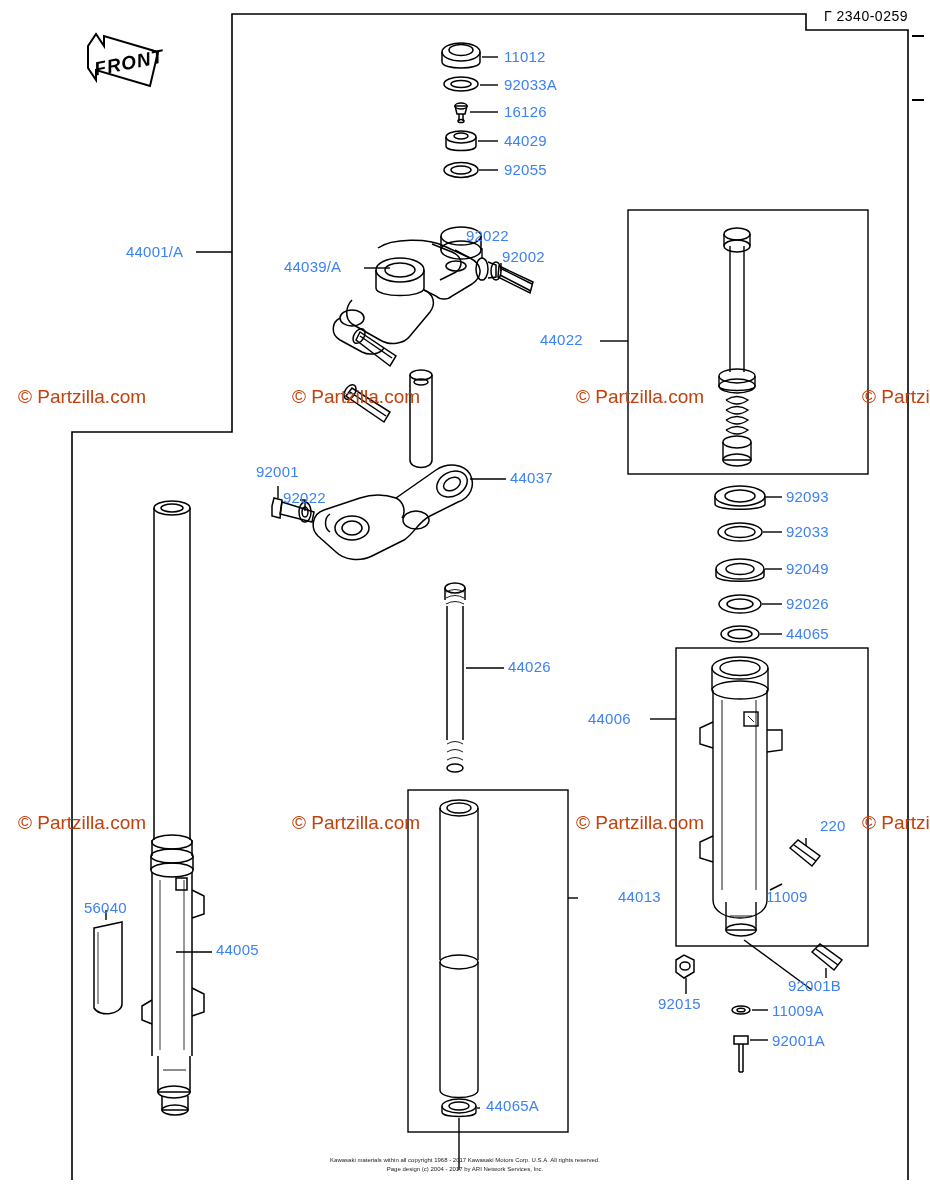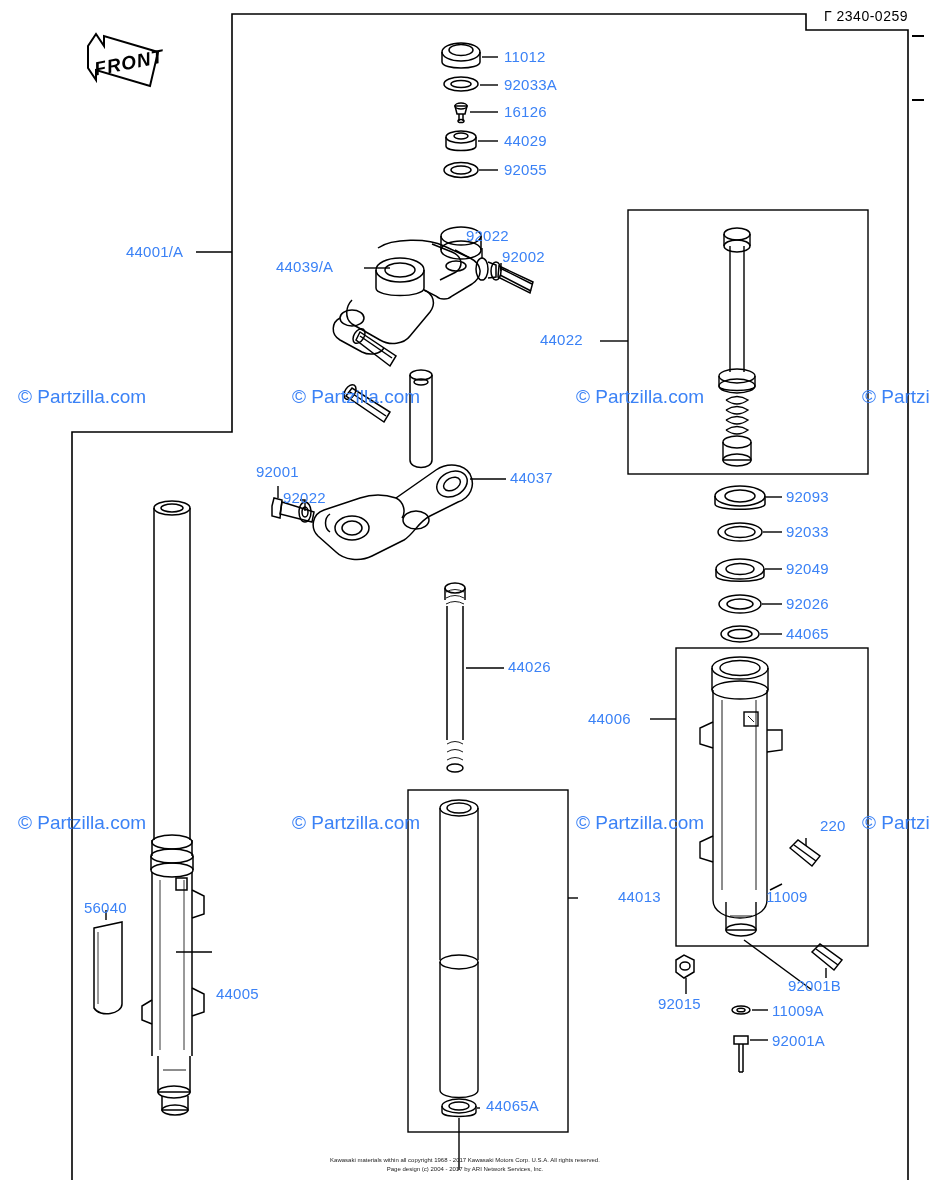--- a/index.html
+++ b/index.html
@@ -27,21 +27,21 @@
   .svgwrap {
     position: absolute;
     left: 0; top: 0;
     width: 930px;
     height: 1200px;
     pointer-events: none;
   }
   
   .wm {
     position: absolute;
-    color: #3b82f6;
+    color: #c2410c;
     font-size: 19px;
     font-family: "Liberation Sans", sans-serif;
     white-space: nowrap;
     user-select: none;
   }
   
   .diagram-id {
     position: absolute;
     right: 22px;
     top: 8px;
@@ -391,21 +391,21 @@
     <div class="front-text">FRONT</div>
   </div>
 
   <div class="lbl" style="left:504px; top:48px;">11012</div>
   <div class="lbl" style="left:504px; top:76px;">92033A</div>
   <div class="lbl" style="left:504px; top:103px;">16126</div>
   <div class="lbl" style="left:504px; top:132px;">44029</div>
   <div class="lbl" style="left:504px; top:161px;">92055</div>
 
   <div class="lbl" style="left:126px; top:243px;">44001/A</div>
-  <div class="lbl" style="left:276px; top:258px;">44039/A</div>
+  <div class="lbl" style="left:284px; top:258px;">44039/A</div>
   <div class="lbl" style="left:466px; top:227px;">92022</div>
   <div class="lbl" style="left:502px; top:248px;">92002</div>
 
   <div class="lbl" style="left:540px; top:331px;">44022</div>
 
   <div class="lbl" style="left:256px; top:463px;">92001</div>
   <div class="lbl" style="left:283px; top:489px;">92022</div>
   <div class="lbl" style="left:510px; top:469px;">44037</div>
 
   <div class="lbl" style="left:786px; top:488px;">92093</div>
@@ -415,21 +415,21 @@
   <div class="lbl" style="left:786px; top:625px;">44065</div>
 
   <div class="lbl" style="left:508px; top:658px;">44026</div>
   <div class="lbl" style="left:588px; top:710px;">44006</div>
   <div class="lbl" style="left:792px; top:817px;margin-left:28px;">220</div>
   <div class="lbl" style="left:766px; top:888px;">11009</div>
 
   <div class="lbl" style="left:582px; top:888px;margin-left:36px;">44013</div>
 
   <div class="lbl" style="left:84px;  top:899px;">56040</div>
-  <div class="lbl" style="left:216px; top:941px;margin-top:44px;">44005</div>
+  <div class="lbl" style="left:216px; top:941px;">44005</div>
 
   <div class="lbl" style="left:658px; top:995px;">92015</div>
   <div class="lbl" style="left:788px; top:977px;">92001B</div>
   <div class="lbl" style="left:772px; top:1002px;">11009A</div>
   <div class="lbl" style="left:772px; top:1032px;">92001A</div>
 
   <div class="lbl" style="left:486px; top:1097px;">44065A</div>
 
   <div class="wm" style="left:18px;  top:386px;">© Partzilla.com</div>
   <div class="wm" style="left:292px; top:386px;">© Partzilla.com</div>

